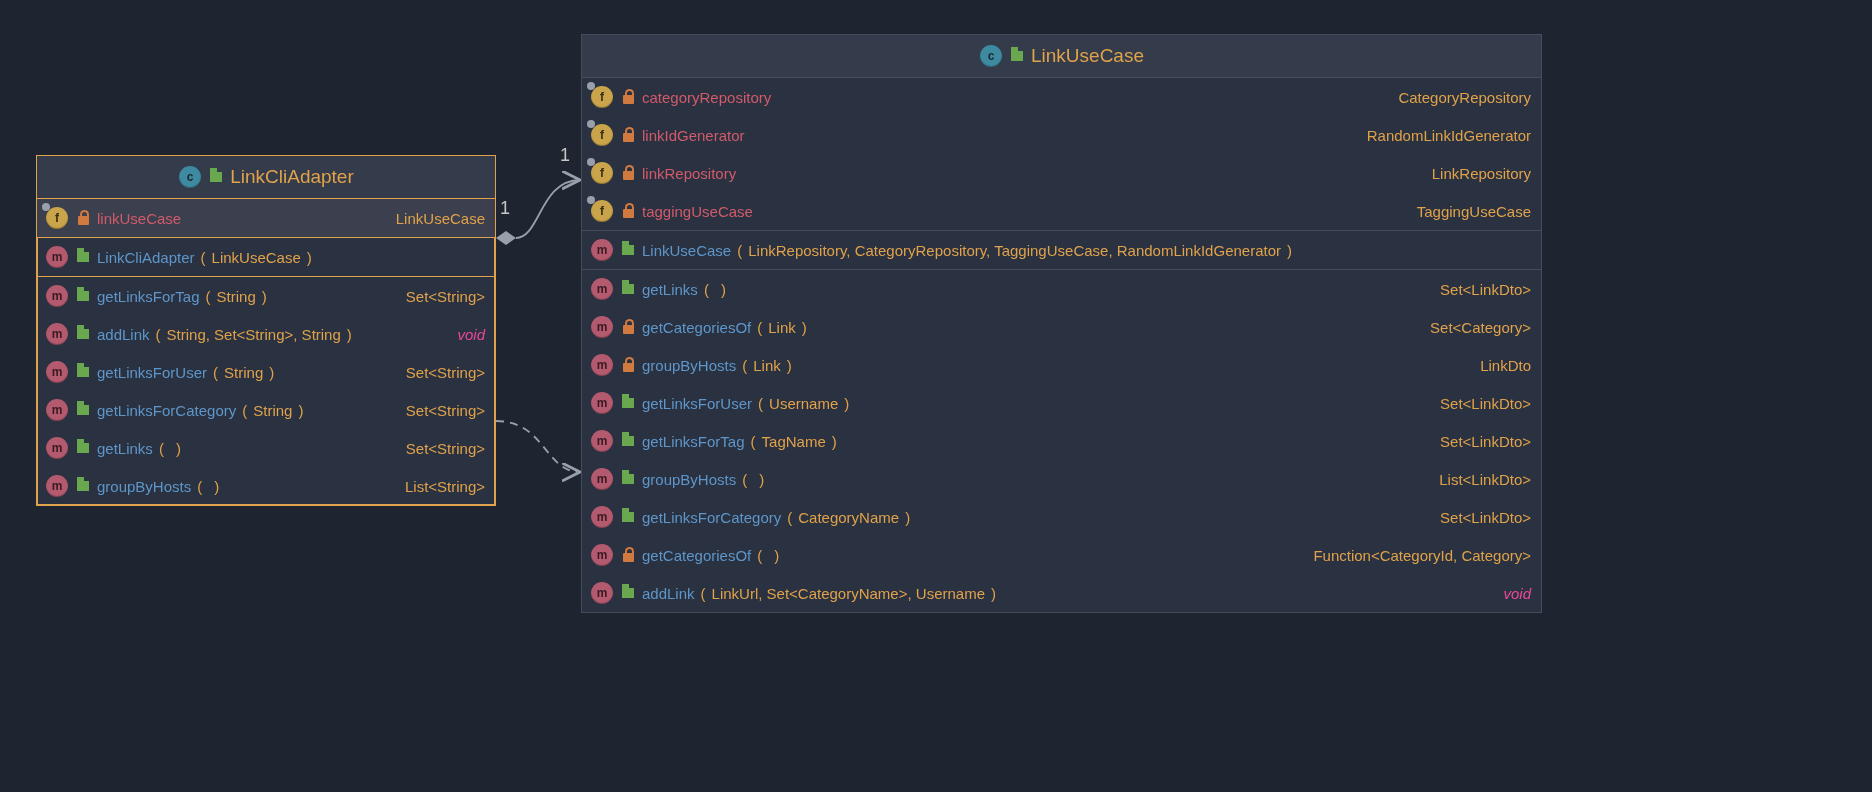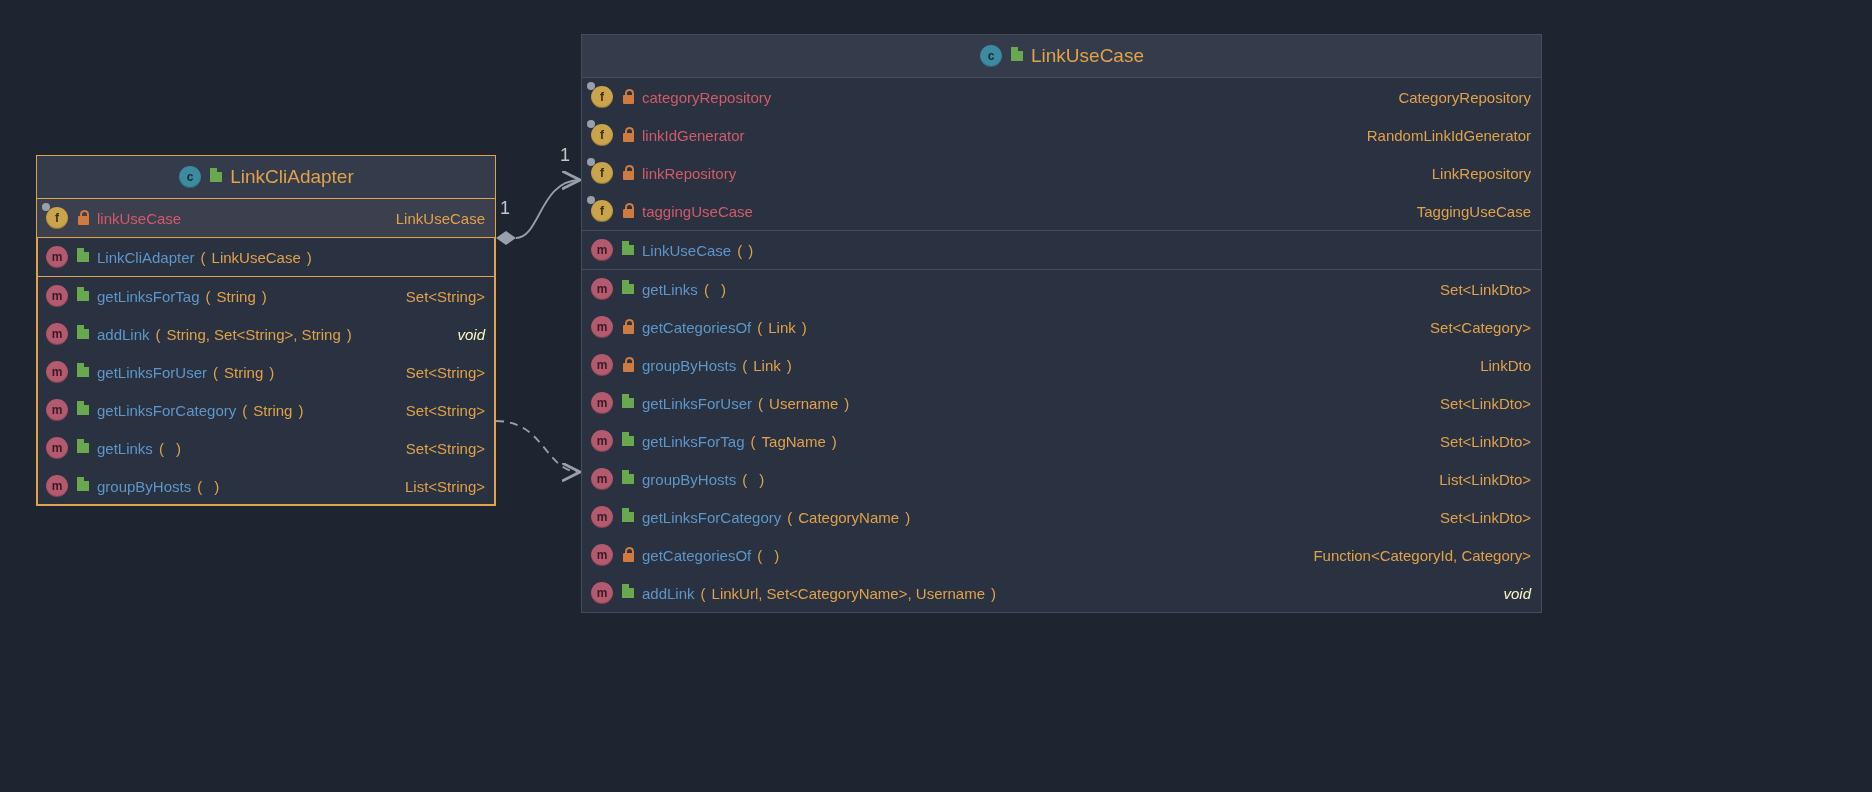--- a/index.html
+++ b/index.html
@@ -60,21 +60,21 @@
   }
   .icon-slot { display: inline-flex; align-items: center; justify-content: center; }
   .icon-slot.kind { width: 24px; height: 24px; position: relative; }
   .icon-slot.vis  { width: 16px; height: 16px; position: relative; }
 
   .returns {
     margin-left: auto;
     text-align: right;
     color: #e0a24a;
   }
-  .returns.void { color: #fef9c3; font-style: italic; }
+  .returns.void { color: #ec4899; font-style: italic; }
 
   .name-field   { color: #d15b6b; }
   .name-method  { color: #5e96c9; }
   .params       { color: #e0a24a; }
   .paren        { color: #e0a24a; }
 
   
   .kind-circle {
     width: 22px; height: 22px; border-radius: 50%;
     display: inline-flex; align-items: center; justify-content: center;
@@ -326,20 +326,21 @@
         <div class="section-divider">
           <div class="row">
             <span class="icon-slot kind">
               <span class="kind-circle kind-method">m</span>
             </span>
             <span class="icon-slot vis">
               <span class="vis-open"></span>
             </span>
             <span class="name-method">LinkUseCase</span>
             <span class="paren">(</span>
+            <span class="params">LinkRepository, CategoryRepository, TaggingUseCase, RandomLinkIdGenerator</span>
             <span class="paren">)</span>
           </div>
         </div>
         <div>
           <div class="row">
             <span class="icon-slot kind">
               <span class="kind-circle kind-method">m</span>
             </span>
             <span class="icon-slot vis">
               <span class="vis-open"></span>

